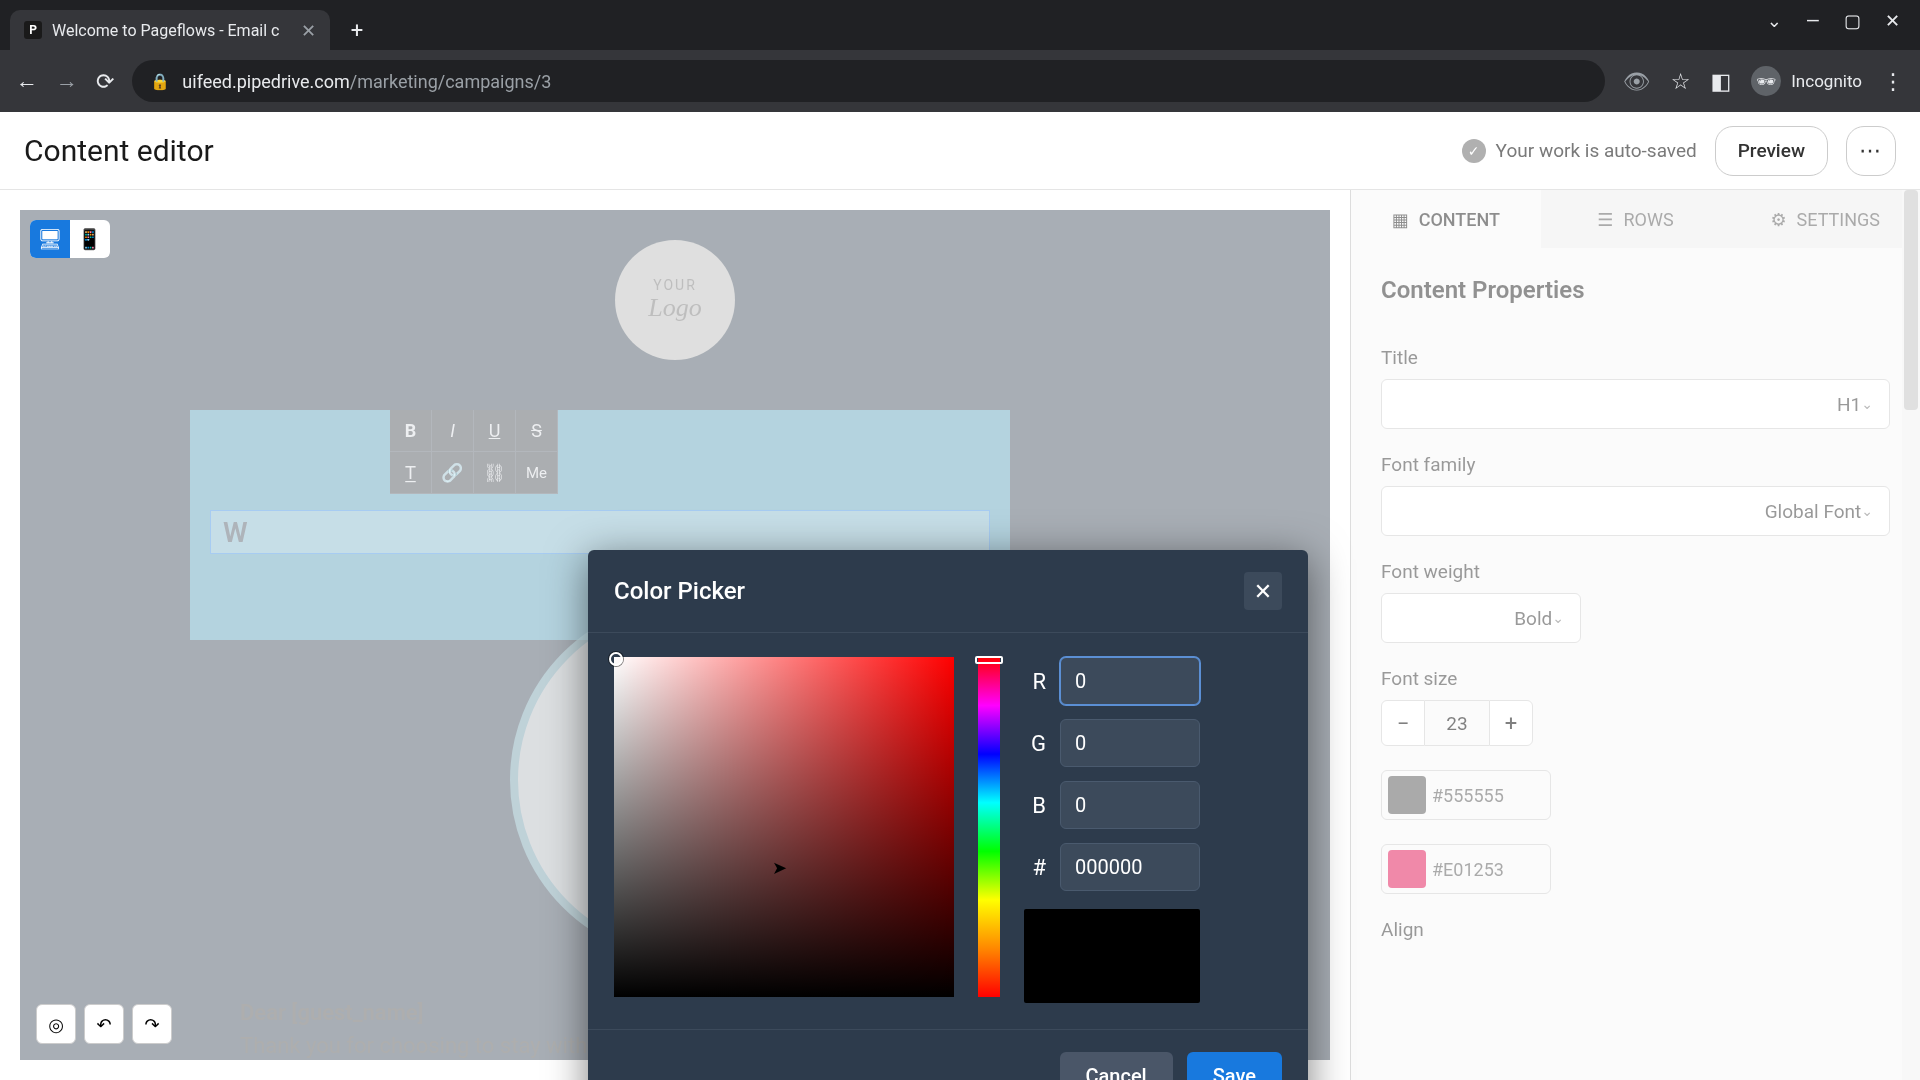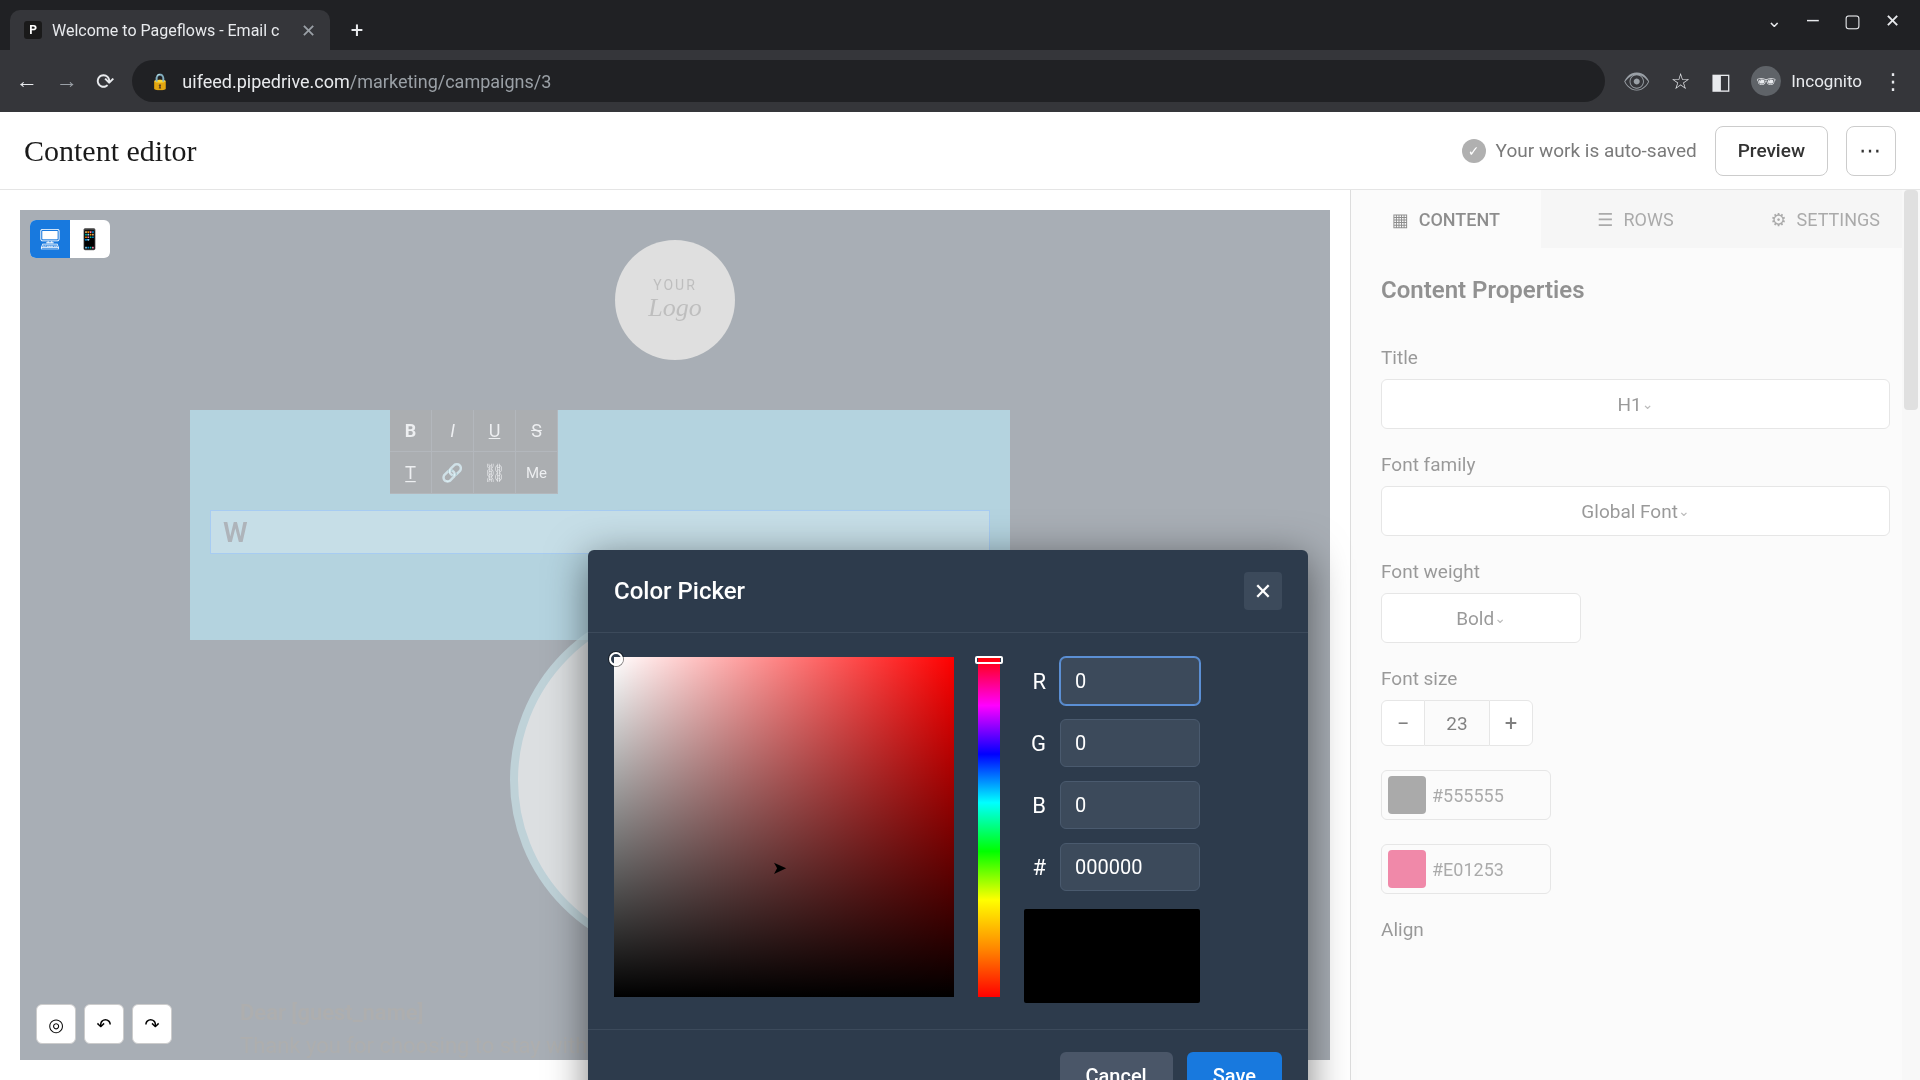--- a/index.html
+++ b/index.html
@@ -19,25 +19,25 @@
     .url-pill { flex: 1; background: #202124; border-radius: 30px; height: 42px; display: flex; align-items: center; padding: 0 18px; gap: 12px; color: #e8eaed; font-size: 18px; }
     .url-pill .lock { font-size: 16px; }
     .url-pill .domain { color: #e8eaed; }
     .url-pill .path { color: #9aa0a6; }
     .right-icons { display: flex; align-items: center; gap: 20px; }
     .incognito-badge { display: flex; align-items: center; gap: 10px; font-size: 17px; }
     .incog-icon { width: 30px; height: 30px; background: #5f6368; border-radius: 50%; display: flex; align-items: center; justify-content: center; font-size: 16px; }
     
     
     .app-header { height: 78px; background: #fff; border-bottom: 1px solid #e5e5e5; display: flex; align-items: center; padding: 0 24px; gap: 16px; }
-    .app-title { font-size: 30px; font-weight: 400; color: #1a1a1a; font-family: Liberation Serif, serif; }
+    .app-title { font-size: 30px; font-weight: 400; color: #1a1a1a; }
     .header-right { margin-left: auto; display: flex; align-items: center; gap: 18px; }
     .autosave { display: flex; align-items: center; gap: 10px; color: #7a7a7a; font-size: 19px; }
     .autosave .check { width: 24px; height: 24px; border-radius: 50%; background: #b0b0b0; color: #fff; display: flex; align-items: center; justify-content: center; font-size: 14px; }
-    .btn { height: 50px; padding: 0 22px; border-radius: 8px; font-size: 19px; font-weight: 500; display: flex; align-items: center; cursor: pointer; border: none; }
+    .btn { height: 50px; padding: 0 22px; border-radius: 18px; font-size: 19px; font-weight: 500; display: flex; align-items: center; cursor: pointer; border: none; }
     .btn-outline { background: #fff; border: 1px solid #ccc; color: #333; }
     .btn-primary { background: #28a745; color: #fff; }
     .btn-more { width: 50px; justify-content: center; padding: 0; background: #fff; border: 1px solid #ccc; color: #333; font-size: 22px; letter-spacing: 2px; }
     
     
     .main { display: flex; height: calc(100% - 190px); position: relative; }
     .canvas-area { flex: 1; background: #fff; padding: 20px; position: relative; }
     .canvas-dark { background: #1b2c3d; width: 100%; height: 100%; position: relative; overflow: hidden; }
     .device-toggle { position: absolute; top: 10px; left: 10px; display: flex; background: #fff; border-radius: 6px; overflow: hidden; z-index: 5; }
     .device-btn { width: 40px; height: 38px; display: flex; align-items: center; justify-content: center; font-size: 20px; cursor: pointer; }
@@ -83,21 +83,21 @@
     
     
     .right-panel { width: 570px; background: #f6f6f6; border-left: 1px solid #ddd; overflow-y: auto; position: relative; }
     .panel-dim { position: absolute; inset: 0; background: rgba(255,255,255,0.5); z-index: 2; }
     .panel-tabs { display: flex; height: 58px; }
     .ptab { flex: 1; display: flex; align-items: center; justify-content: center; gap: 10px; font-size: 18px; color: #555; cursor: pointer; background: #ececec; }
     .ptab.active { background: #f6f6f6; color: #1a1a1a; font-weight: 500; border-bottom: none; }
     .panel-body { padding: 28px 30px; }
     .panel-heading { font-size: 24px; font-weight: 600; color: #222; margin-bottom: 42px; }
     .prop-label { font-size: 19px; color: #333; margin-bottom: 10px; }
-    .prop-select { width: 100%; height: 50px; border: 1px solid #ccc; border-radius: 6px; background: #fff; padding: 0 16px; font-size: 19px; display: flex; align-items: center; justify-content: center; color: #333; margin-bottom: 24px; cursor: pointer; }
+    .prop-select { width: 100%; height: 50px; border: 1px solid #ccc; border-radius: 6px; background: #fff; padding: 0 16px; font-size: 19px; display: flex; align-items: center; justify-content: flex-end; color: #333; margin-bottom: 24px; cursor: pointer; }
     .prop-select.narrow { width: 200px; }
     .stepper { display: flex; align-items: center; gap: 0; margin-bottom: 24px; }
     .step-btn { width: 44px; height: 46px; border: 1px solid #ccc; background: #fff; font-size: 22px; display: flex; align-items: center; justify-content: center; cursor: pointer; }
     .step-btn:first-child { border-radius: 6px 0 0 6px; }
     .step-btn:last-child { border-radius: 0 6px 6px 0; }
     .step-val { width: 64px; height: 46px; border-top: 1px solid #ccc; border-bottom: 1px solid #ccc; text-align: center; font-size: 19px; display: flex; align-items: center; justify-content: center; }
     .color-row { display: flex; align-items: center; border: 1px solid #ccc; border-radius: 6px; overflow: hidden; width: 170px; height: 50px; margin-bottom: 24px; cursor: pointer; }
     .color-chip { width: 38px; height: 38px; margin: 6px; border-radius: 4px; }
     .color-val { font-size: 18px; color: #555; }
     

